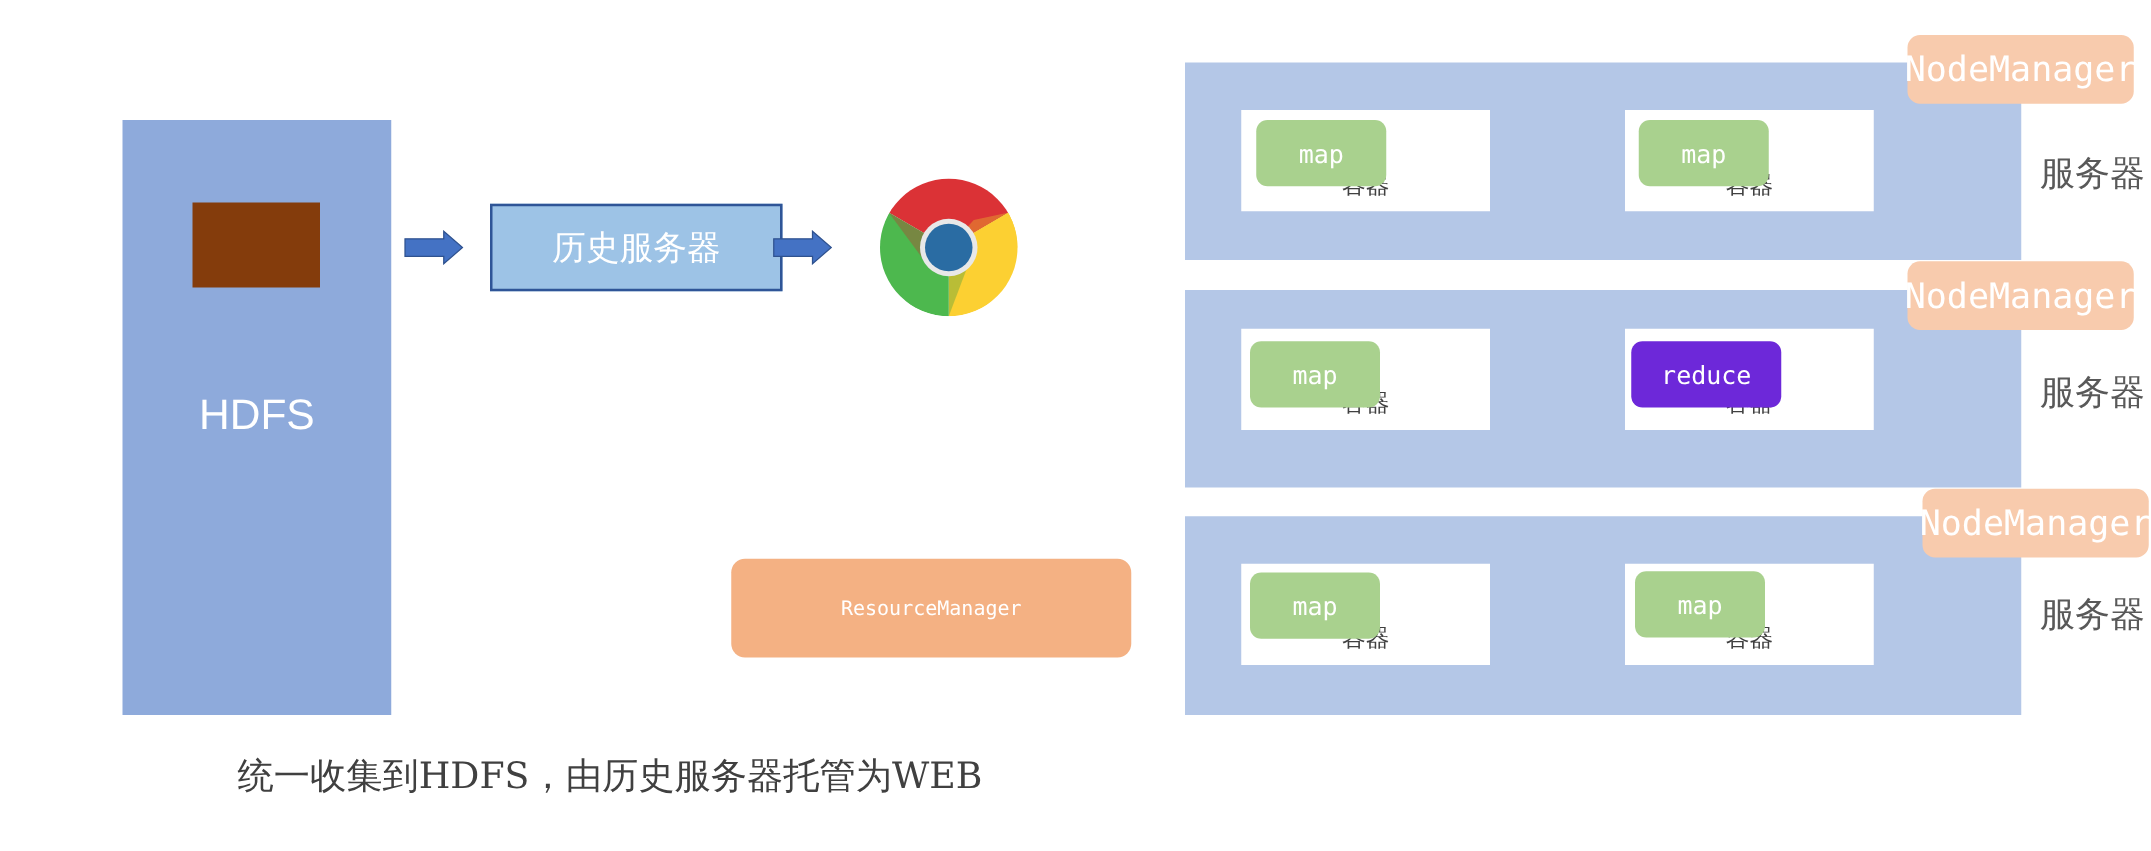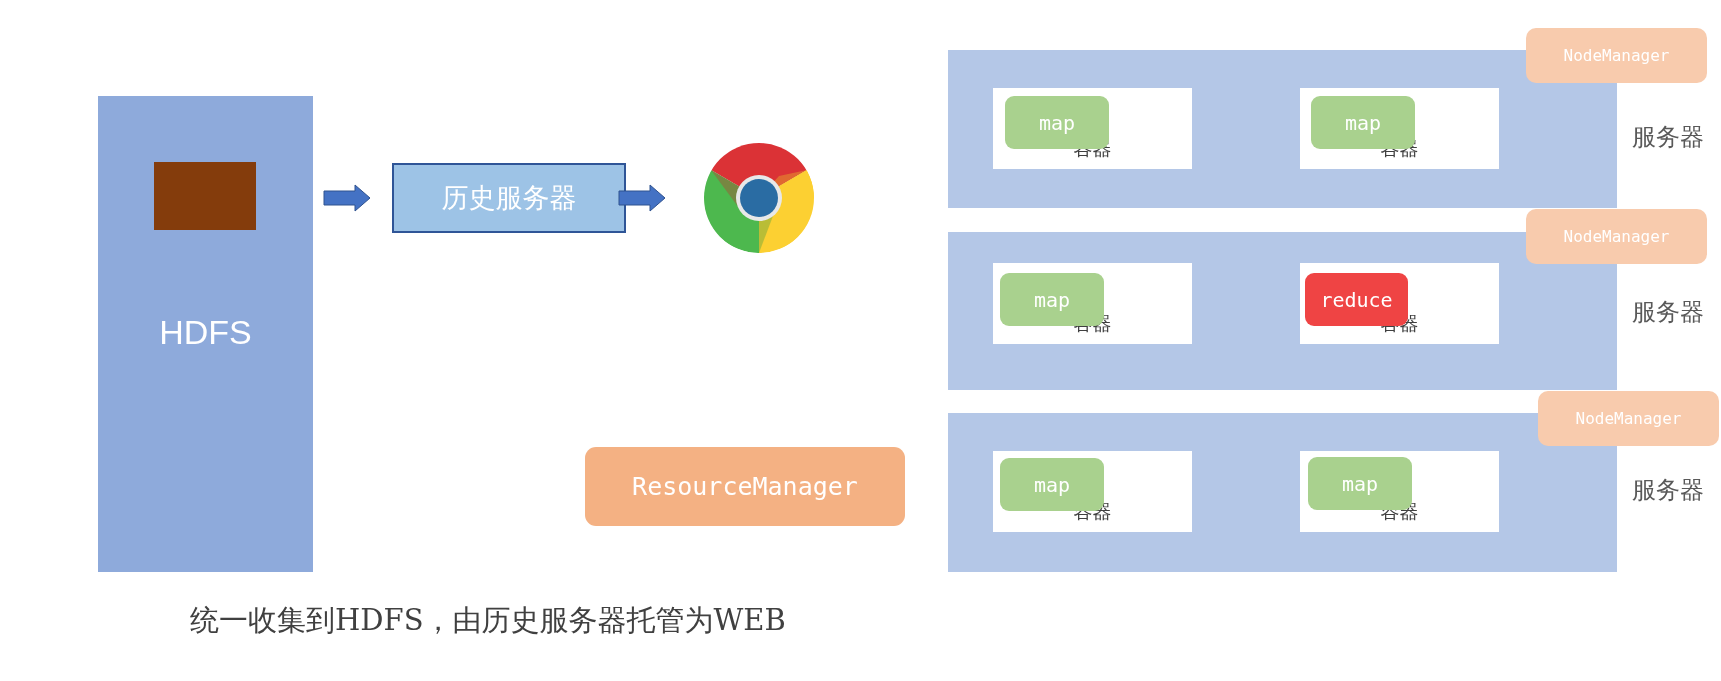--- a/index.html
+++ b/index.html
@@ -20,34 +20,34 @@
   #history { left: 392px; top: 163px; width: 234px; height: 70px; background: #9dc3e6;
              border: 2px solid #2f5597; display: flex; align-items: center; justify-content: center;
              color: #ffffff; font-size: 27px; font-family: "DejaVu Sans", sans-serif; }
 
   
   #chrome { left: 703px; top: 142px; width: 112px; height: 112px; }
 
   
   #rm { left: 585px; top: 447px; width: 320px; height: 79px; background: #f4b183; border-radius: 11px;
         display: flex; align-items: center; justify-content: center; color: #ffffff;
-        font-family: "DejaVu Sans Mono", monospace; font-size: 25px; }
+        font-family: "DejaVu Sans Mono", monospace; font-size: 16px; }
 
   
   .server { left: 948px; width: 669px; background: #b4c7e7; }
   .container { width: 199px; height: 81px; background: #ffffff; }
   .container-label { width: 199px; text-align: center; color: #404040; font-size: 19px; line-height: 22px; }
   .task { height: 53px; border-radius: 9px; display: flex; align-items: center; justify-content: center;
           color: #ffffff; font-family: "DejaVu Sans Mono", monospace; font-size: 20px; }
   .task.map { background: #a9d18e; width: 104px; }
-  .task.reduce { background: #ef4444; width: 103px; }
+  .task.reduce { background: #6d28d9; width: 120px; }
   .nm { height: 55px; width: 181px; background: #f8cbad; border-radius: 10px; display: flex;
         align-items: center; justify-content: center; color: #ffffff;
-        font-family: "DejaVu Sans Mono", monospace; font-size: 16px; }
-  .server-label { color: #595959; font-size: 24px; font-family: Liberation Mono, monospace; line-height: 28px; }
+        font-family: "DejaVu Sans Mono", monospace; font-size: 28px; }
+  .server-label { color: #595959; font-size: 28px; font-family: Liberation Sans, sans-serif; line-height: 28px; }
 
   #caption { left: 190px; top: 600px; width: 640px; color: #404040;
              font-family: "DejaVu Serif", serif; font-size: 29px; line-height: 40px; }
 </style>
 </head>
 <body>
 
 <div id="hdfs" class="abs"></div>
 <div id="hdfs-file" class="abs"></div>
 <div id="hdfs-label" class="abs">HDFS</div>

